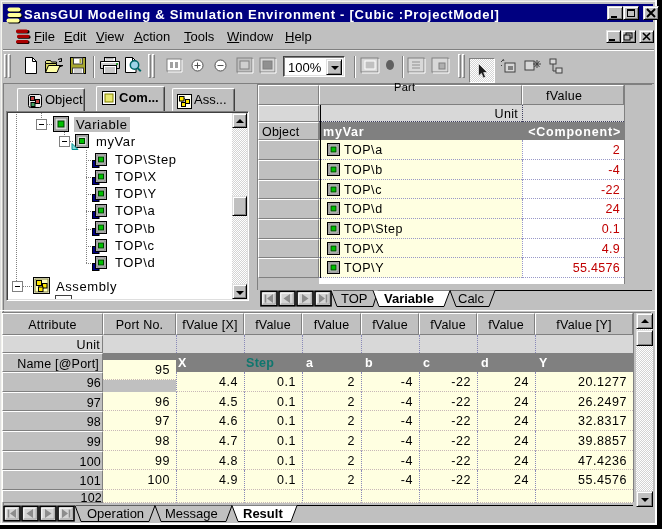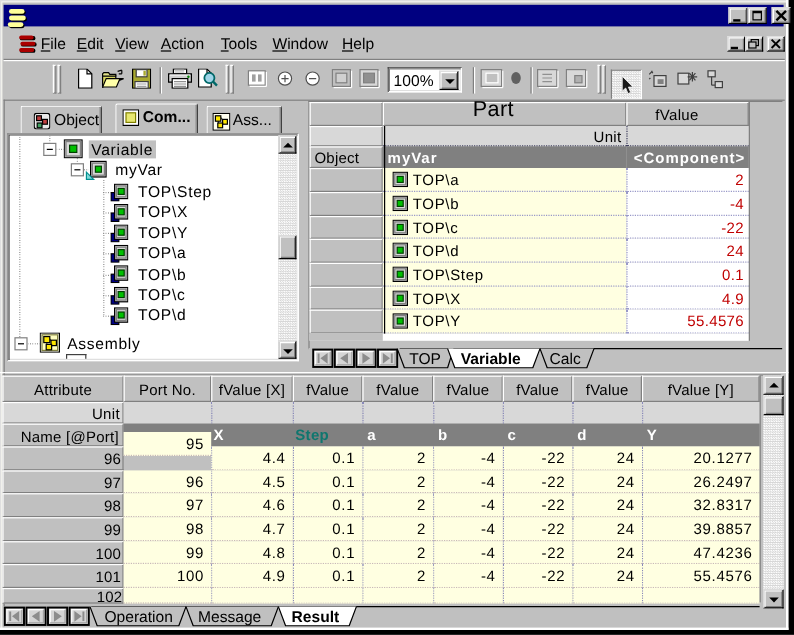--- a/index.html
+++ b/index.html
@@ -9,21 +9,21 @@
 .win { position:absolute; left:0; top:0; width:657px; height:525px; background:#c0c0c0;
   border-right:2px solid #fff; border-bottom:2px solid #fff;
   box-shadow: inset 1px 1px 0 #dfdfdf, inset 2px 2px 0 #f5f5ef; }
 .raised { border-top:1px solid #fff; border-left:1px solid #fff; border-right:1px solid #808080; border-bottom:1px solid #808080; }
 .btn { background:#c0c0c0; border-top:1px solid #dfdfdf; border-left:1px solid #dfdfdf; border-right:1px solid #000; border-bottom:1px solid #000; box-shadow: inset 1px 1px 0 #fff, inset -1px -1px 0 #808080; }
 .titlebar { left:3px; top:4px; width:650px; height:18px; background:#000080; }
 .titletext { position:absolute; left:21px; top:3px; color:#fff; font-weight:bold; font-size:13px; white-space:nowrap; letter-spacing:0.75px; }
 .menubar { left:3px; top:22px; width:557px; height:24px; }
 .menuitem { position:absolute; top:7px; font-size:13px; white-space:nowrap; }
 .menuitem u { text-decoration:underline; }
-.toolbar { left:3px; top:47px; width:554px; height:37px;margin-left:40px; }
+.toolbar { left:3px; top:47px; width:554px; height:37px; }
 .grip { position:absolute; top:7px; width:3px; height:24px; border-top:1px solid #fff; border-left:1px solid #fff; border-right:1px solid #808080; border-bottom:1px solid #808080; background:#c0c0c0; }
 .tsep { position:absolute; top:9px; width:2px; height:22px; border-left:1px solid #808080; border-right:1px solid #fff; }
 .client { position:absolute; left:3px; top:83px; width:651px; height:439px; background:#c0c0c0; border-top:1px solid #808080; border-left:1px solid #808080; }
 
 .tab { position:absolute; background:#c0c0c0; border-top:1px solid #fff; border-left:1px solid #fff; border-right:1px solid #404040; border-top-left-radius:2px; border-top-right-radius:2px; box-shadow: inset -1px 0 0 #808080; }
 .tablabel { position:absolute; font-size:13px; white-space:nowrap; }
 
 .tree { position:absolute; left:6px; top:111px; width:243px; height:190px; background:#fff;
   border-top:1px solid #808080; border-left:1px solid #808080; border-right:1px solid #fff; border-bottom:1px solid #fff;
   box-shadow: inset 1px 1px 0 #404040, inset -1px -1px 0 #dfdfdf; overflow:hidden; }
@@ -52,20 +52,21 @@
 
 <div class="abs titlebar">
   <svg class="abs" style="left:3px;top:3px" width="17" height="17" viewBox="0 0 17 17">
     <rect x="2.5" y="1.5" width="13" height="4" rx="2" fill="#000"></rect>
     <rect x="1.5" y="0.5" width="13" height="4" rx="2" fill="#ffff99"></rect>
     <rect x="2.5" y="7" width="14" height="4" rx="2" fill="#000"></rect>
     <rect x="1.5" y="6" width="14" height="4" rx="2" fill="#ffff99"></rect>
     <rect x="1.5" y="12.5" width="13" height="4" rx="2" fill="#000"></rect>
     <rect x="0.5" y="11.5" width="13" height="4" rx="2" fill="#ffff99"></rect>
   </svg>
+  <div class="titletext">SansGUI Modeling &amp; Simulation Environment - [Cubic :ProjectModel]</div>
 </div>
 
 <div class="abs btn" style="left:607px;top:6px;width:16px;height:14px">
     <div class="abs" style="left:3px;top:9px;width:6px;height:2px;background:#000"></div>
   </div>
 <div class="abs btn" style="left:623px;top:6px;width:16px;height:14px">
     <div class="abs" style="left:3px;top:2px;width:8px;height:8px;border:1px solid #000;border-top-width:2px"></div>
   </div>
 <div class="abs btn" style="left:643px;top:6px;width:16px;height:14px">
   <svg width="14" height="12" viewBox="0 0 14 12">
@@ -350,21 +351,21 @@
   <div class="sbtn" style="left:232px;top:284px;width:15px;height:15px">
       <div class="arrow" style="left:3px;top:6px;border-left:4px solid transparent;border-right:4px solid transparent;border-top:4px solid #000"></div>
     </div>
   <div class="sbtn" style="left:232px;top:196px;width:15px;height:20px"></div>
 </div>
 <div class="abs" id="rightgrid">
 <div class="abs" style="left:257px;top:84px;width:395px;height:1px;background:#808080"></div>
 <div class="abs" style="left:257px;top:84px;width:1px;height:207px;background:#808080"></div>
 <div class="hcell" style="left:258px;top:85px;width:61px;height:20px"></div>
 <div class="hcell" style="left:319px;top:85px;width:203px;height:20px"></div>
-    <div class="abs" style="left:394px;top:81px;font-size:18px;letter-spacing:0.3px">Part</div>
+    <div class="abs" style="left:394px;top:81px;font-size:11px;letter-spacing:0.3px">Part</div>
 <div class="hcell" style="left:522px;top:85px;width:102px;height:20px"></div>
     <div class="abs" style="left:546px;top:89px;font-size:12.5px;letter-spacing:0.3px">fValue</div>
 <div class="gcell raised" style="left:258px;top:105px;width:61px;height:17px"></div>
 <div class="gcell rt" style="left:319px;top:105px;width:203px;height:17px;padding:2px 4px 0 0;border-bottom:1px dotted #404060">Unit</div>
 <div class="gcell" style="left:522px;top:105px;width:102px;height:17px;border-left:1px dotted #404060;border-bottom:1px dotted #404060"></div>
 <div class="hcell" style="left:258px;top:122px;width:61px;height:18px;padding:2px 0 0 3px">Object</div>
 <div class="dkrow" style="left:319px;top:122px;width:203px;height:18px;padding:3px 0 0 4px">myVar</div>
 <div class="dkrow rt" style="left:522px;top:122px;width:102px;height:18px;padding:3px 3px 0 0">&lt;Component&gt;</div>
 <div class="hcell" style="left:258px;top:140px;width:61px;height:20px"></div>
 <div class="ycell" style="left:319px;top:140px;width:203px;height:20px;border-bottom:1px dotted #9898c8;padding:3px 0 0 25px">TOP\a</div>

